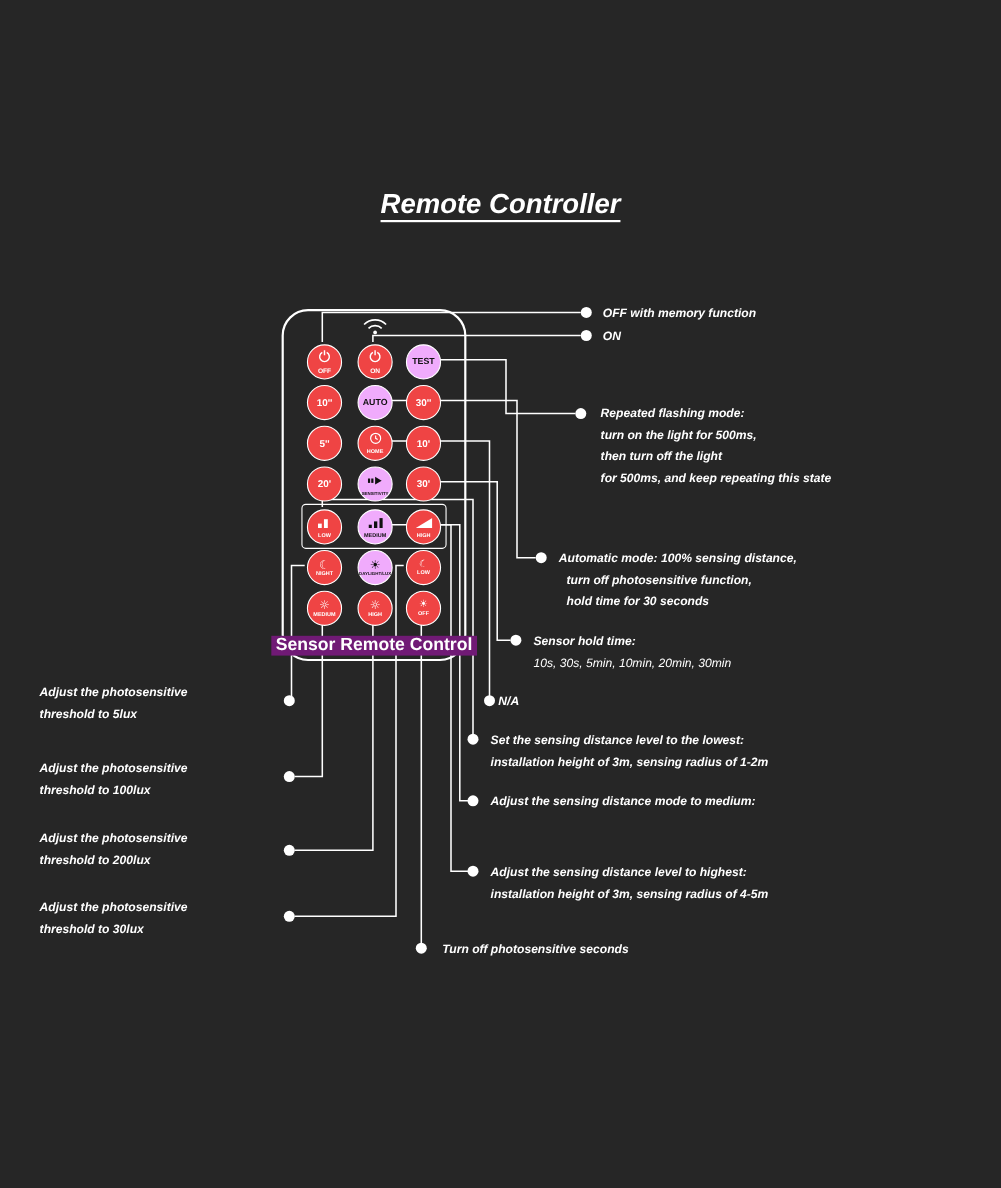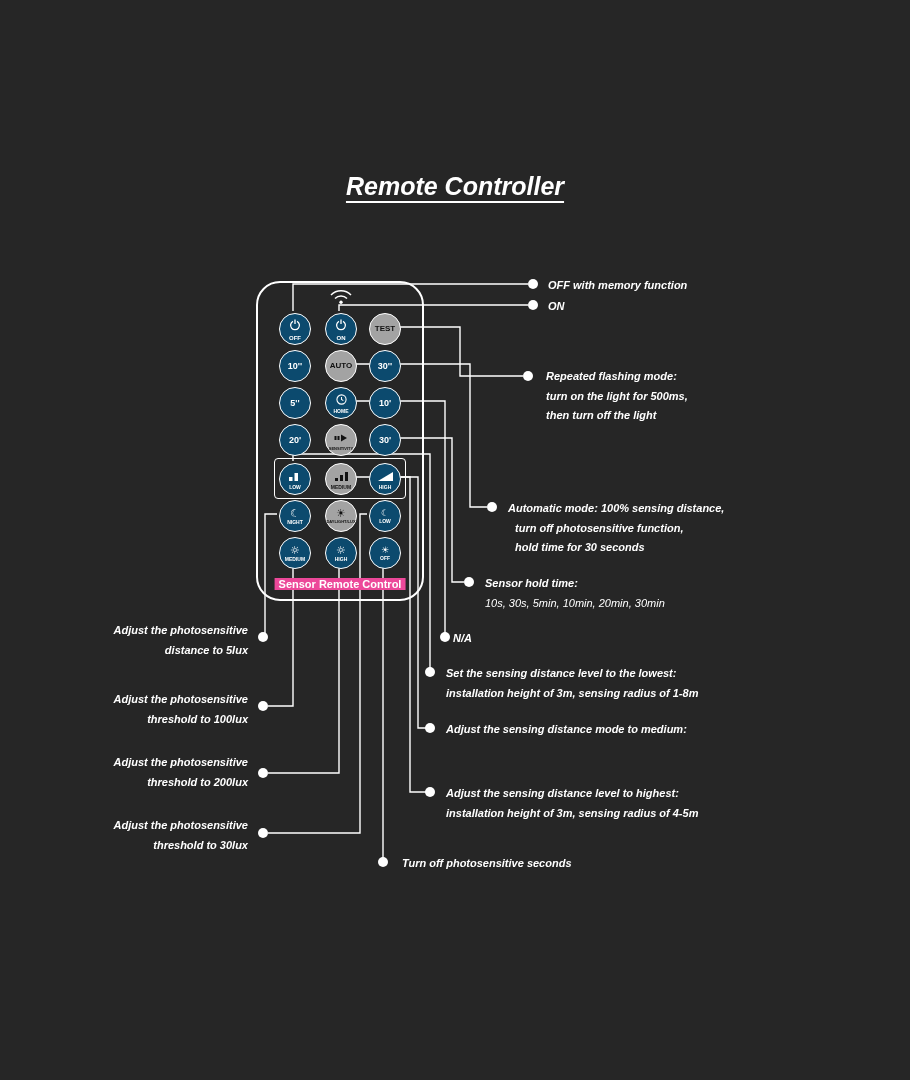--- a/index.html
+++ b/index.html
@@ -19,41 +19,41 @@
   .remote {
     position:absolute; left:256px; top:281px; width:168px; height:320px;
     border:2px solid #fff; border-radius:24px; box-sizing:border-box; z-index:2;
   }
   .group-box {
     position:absolute; left:16px; top:175px; width:132px; height:41px;
     border:1.5px solid #fff; border-radius:4px; box-sizing:border-box;
   }
   .btn {
     position:absolute; width:32px; height:32px; border-radius:50%;
-    border:1.5px solid #fff; background:#0c4a6e; box-sizing:border-box;
+    border:1.5px solid #fff; background:#ef4444; box-sizing:border-box;
     display:flex; flex-direction:column; align-items:center; justify-content:center;
     gap:1px; line-height:1; z-index:3; cursor:pointer; color:#fff; text-align:center;
   }
-  .btn.filled { background:#a3a3a3; color:#111; }
+  .btn.filled { background:#f0abfc; color:#111; }
   .blabel { font-weight:bold; white-space:nowrap; }
   .sz9 { font-size:9px; } .sz8 { font-size:8px; } .sz6 { font-size:6px; }
   .sz5 { font-size:5px; } .sz4 { font-size:4px; }
   .glyph { font-family:"DejaVu Sans", sans-serif; font-size:11px; }
   .glyph.small { font-size:9px; }
   .wifi { position:absolute; left:69px; top:5px; z-index:3; }
   .remote-label {
     position:absolute; left:50%; top:295px; transform:translateX(-50%);
-    font-size:11px; font-weight:bold; white-space:nowrap;
-    background:#ec4899; padding:0 4px; z-index:4;
+    font-size:16px; font-weight:bold; white-space:nowrap;
+    background:#701a75; padding:0 4px; z-index:4;
   }
   .ann {
     position:absolute; z-index:2; font-style:italic; font-weight:bold;
     font-size:11px; line-height:19.5px; white-space:nowrap;
   }
-  .ann.left-block { width:212px; text-align:right; }
+  .ann.left-block { width:212px; text-align:left; }
   .ann .regular { font-weight:normal; }
 </style>
 </head>
 <body>
 
 <div class="stage">
 
   <div class="page-title">Remote Controller</div>
 
   <svg class="connectors" width="910" height="1080">
@@ -240,58 +240,59 @@
   </div>
 
   <div class="ann" style="left:548px; top:297px">
     <div>ON</div>
   </div>
 
   <div class="ann" style="left:546px; top:367px">
     <div>Repeated flashing mode:</div>
     <div>turn on the light for 500ms,</div>
     <div>then turn off the light</div>
+    <div>for 500ms, and keep repeating this state</div>
   </div>
 
   <div class="ann" style="left:508px; top:499px">
     <div>Automatic mode: 100% sensing distance,</div>
     <div style="padding-left:7px">turn off photosensitive function,</div>
     <div style="padding-left:7px">hold time for 30 seconds</div>
   </div>
 
   <div class="ann" style="left:485px; top:574px">
     <div>Sensor hold time:</div>
     <div class="regular">10s, 30s, 5min, 10min, 20min, 30min</div>
   </div>
 
   <div class="ann" style="left:453px; top:629px">
     <div>N/A</div>
   </div>
 
   <div class="ann" style="left:446px; top:664px">
     <div>Set the sensing distance level to the lowest:</div>
-    <div>installation height of 3m, sensing radius of 1-8m</div>
+    <div>installation height of 3m, sensing radius of 1-2m</div>
   </div>
 
   <div class="ann" style="left:446px; top:720px">
     <div>Adjust the sensing distance mode to medium:</div>
   </div>
 
   <div class="ann" style="left:446px; top:784px">
     <div>Adjust the sensing distance level to highest:</div>
     <div>installation height of 3m, sensing radius of 4-5m</div>
   </div>
 
   <div class="ann" style="left:402px; top:854px">
     <div>Turn off photosensitive seconds</div>
   </div>
 
   <div class="ann left-block" style="left:36px; top:621px">
     <div>Adjust the photosensitive</div>
-    <div>distance to 5lux</div>
+    <div>threshold to 5lux</div>
   </div>
 
   <div class="ann left-block" style="left:36px; top:690px">
     <div>Adjust the photosensitive</div>
     <div>threshold to 100lux</div>
   </div>
 
   <div class="ann left-block" style="left:36px; top:753px">
     <div>Adjust the photosensitive</div>
     <div>threshold to 200lux</div>

